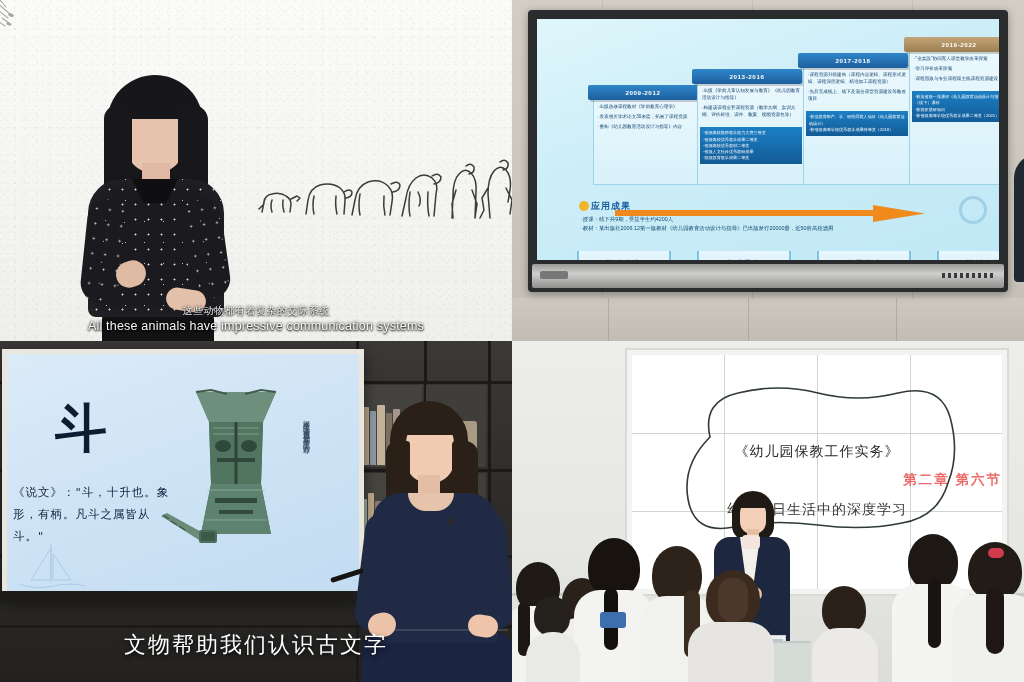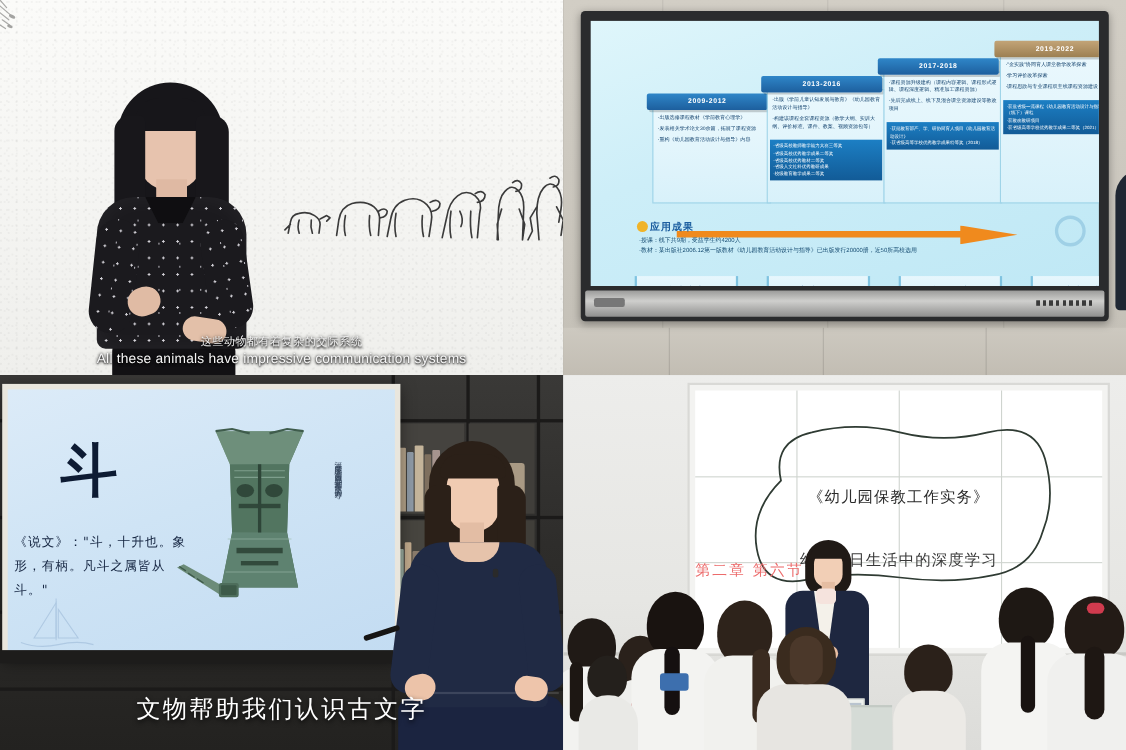--- a/index.html
+++ b/index.html
@@ -125,29 +125,29 @@
   .p3-collar{position:absolute;left:52px;top:92px;width:46px;height:18px;border-radius:0 0 24px 24px;background:#e6c3ab;}
   .p3-seam{position:absolute;left:22px;top:136px;width:114px;height:2px;background:rgba(255,255,255,.13);}
   .p3-mic{position:absolute;left:92px;top:116px;width:5px;height:8px;border-radius:2px;background:#2a2a2a;}
   .p3-armL{position:absolute;left:4px;top:112px;width:34px;height:118px;border-radius:18px;background:#202a44;transform:rotate(7deg);}
   .p3-armR{position:absolute;left:120px;top:112px;width:34px;height:116px;border-radius:18px;background:#202a44;transform:rotate(-6deg);}
   .p3-handL{position:absolute;left:12px;top:212px;width:28px;height:24px;border-radius:13px;background:#ecc3a9;transform:rotate(-14deg);}
   .p3-handR{position:absolute;left:112px;top:214px;width:30px;height:22px;border-radius:12px;background:#eec5ab;transform:rotate(8deg);}
   .p3-pointer{position:absolute;left:330px;top:232px;width:34px;height:5px;border-radius:3px;background:#161514;transform:rotate(-18deg);}
 
   
-  #q-br{background:#e5e5e5;}
+  #q-br{background:#1d4ed8;}
   .cls-wall{position:absolute;inset:0;background:linear-gradient(180deg,#ededeb 0%,#e6e6e3 60%,#dcdcd9 100%);}
   .cls-screen{position:absolute;left:120px;top:14px;width:370px;height:234px;background:#fff;
      box-shadow:0 0 0 5px #f3f3f1, 0 0 0 7px #d9d9d6;}
   .cls-grid-v{position:absolute;top:0;bottom:0;width:1px;background:#cfd4cf;}
   .cls-grid-h{position:absolute;left:0;right:0;height:1px;background:#cfd4cf;}
   .cls-blob{position:absolute;left:36px;top:16px;width:296px;height:196px;}
   .cls-t1{position:absolute;left:0;right:0;top:88px;text-align:center;font-size:14px;color:#2b2b2b;letter-spacing:1px;}
-  .cls-t2{position:absolute;left:0;right:0;top:116px;text-align:left;font-size:13.5px;color:#ec6b6b;font-weight:normal;letter-spacing:2px;margin-top:39px;}
+  .cls-t2{position:absolute;left:0;right:0;top:116px;text-align:right;font-size:13.5px;color:#ec6b6b;font-weight:bold;letter-spacing:2px;}
   .cls-t3{position:absolute;left:0;right:0;top:146px;text-align:center;font-size:14px;color:#3a3a3a;letter-spacing:1px;}
   .cls-dado{position:absolute;left:0;right:0;top:252px;height:3px;background:#c9c9c5;}
   .cls-switch{position:absolute;left:88px;top:204px;width:17px;height:13px;background:#f6f6f4;border:1px solid #d2d2cf;}
 
   .teacher4{position:absolute;left:200px;top:150px;width:80px;height:160px;}
   .t4-hair{position:absolute;left:20px;top:0;width:42px;height:50px;border-radius:22px 22px 16px 16px;background:#201a16;}
   .t4-face{position:absolute;left:28px;top:9px;width:26px;height:34px;border-radius:13px 13px 12px 12px;background:#f2cfb6;}
   .t4-bang{position:absolute;left:25px;top:5px;width:32px;height:12px;border-radius:16px 16px 4px 4px;background:#201a16;}
   .t4-neck{position:absolute;left:35px;top:38px;width:12px;height:12px;background:#e5bda2;}
   .t4-body{position:absolute;left:2px;top:46px;width:76px;height:118px;border-radius:16px 16px 2px 2px;background:#1e2740;}

